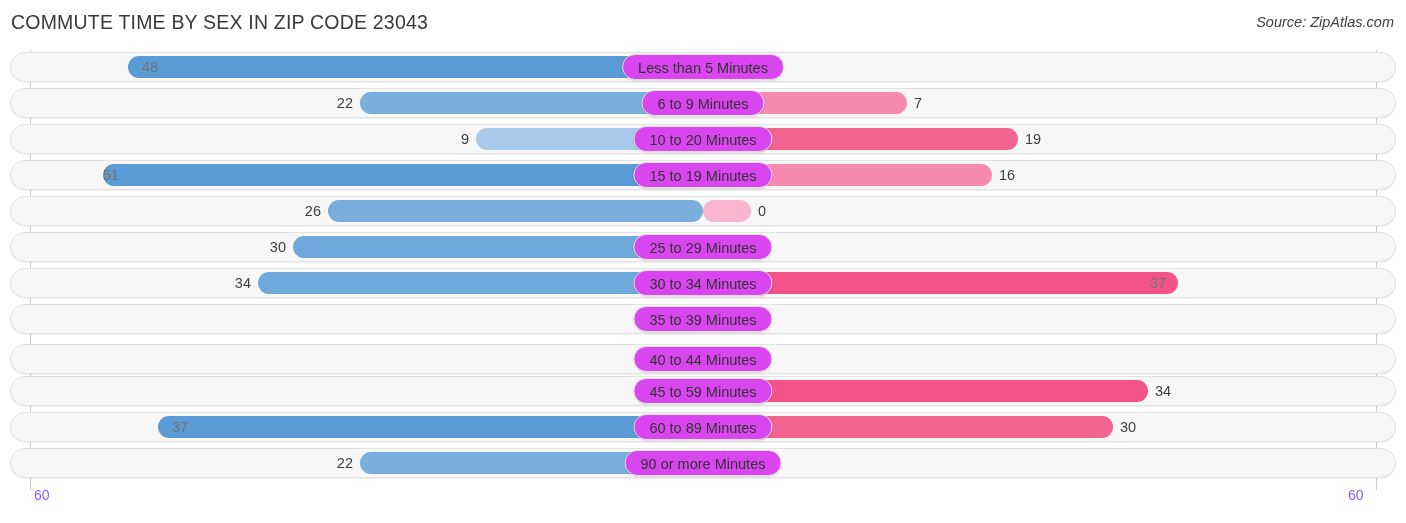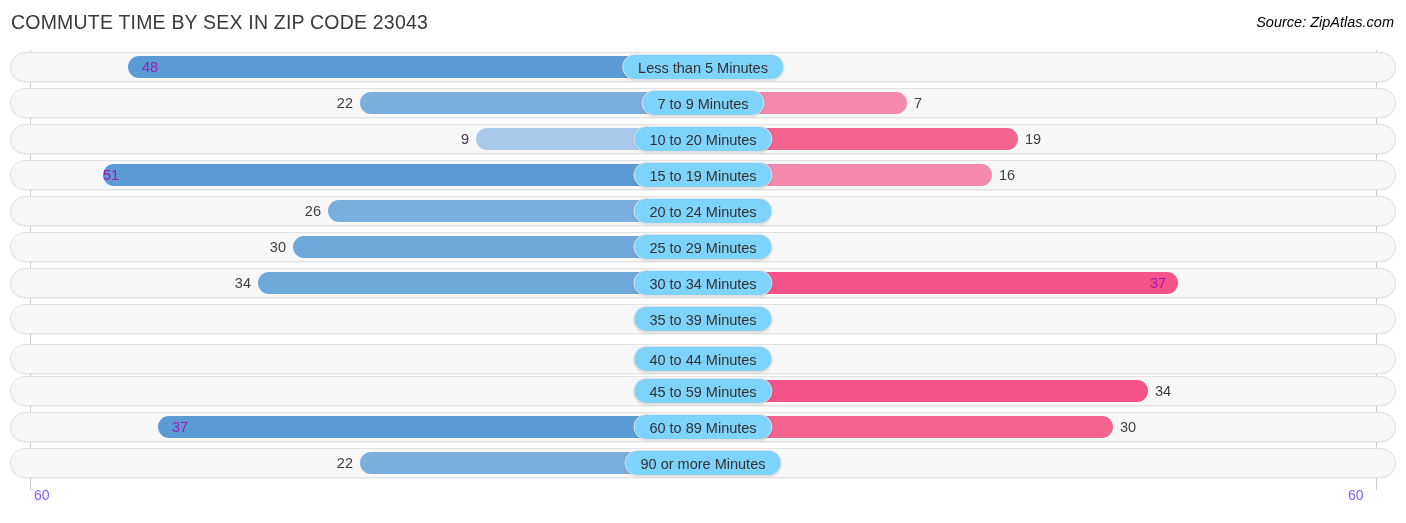--- a/index.html
+++ b/index.html
@@ -16,21 +16,21 @@
 
   
   .chart-title{
     position:absolute;left:11px;top:11px;
     font-size:19.5px;letter-spacing:.2px;
     color:#3a3a3a;white-space:nowrap;
   }
   .chart-source{
     position:absolute;right:12px;top:14px;
     font-size:14.5px;font-style:italic;
-    color:#000000;white-space:nowrap;
+    color:#404040;white-space:nowrap;
   }
 
   
   .plot{position:absolute;left:0;top:50px;width:1406px;height:434px;}
 
   
   .gridline{
     position:absolute;top:0;bottom:-6px;width:1px;
     background:#cfcfcf;
   }
@@ -59,29 +59,29 @@
   }
   .bar.male{right:693px;}
   .bar.female{left:693px;}
 
   
   .vlabel{
     position:absolute;top:0;height:30px;line-height:30px;
     font-size:14.5px;white-space:nowrap;
   }
   .vlabel.outside{color:#3f3f3f;}
-  .vlabel.inside{color:#a21caf;}
+  .vlabel.inside{color:#737373;}
   .vlabel.male.outside{text-align:right;}
   .vlabel.female.outside{text-align:left;}
 
   
   .pill{
     position:absolute;top:2px;height:26px;line-height:26px;
     left:50%;transform:translateX(-50%);
-    background:#7dd3fc;
+    background:#d946ef;
     border:1px solid #e0e0e0;
     border-radius:13px;
     padding:0 15px;
     font-size:14.5px;color:#333333;
     white-space:nowrap;
     box-shadow:0 1px 2px rgba(0,0,0,.10);
     box-sizing:border-box;
   }
 
   
@@ -121,21 +121,21 @@
         <div class="bar female" style="width: 48px; background: rgb(249, 182, 206);"></div>
         <div class="vlabel female outside" style="left: 748px;">0</div>
         <div class="pill">Less than 5 Minutes</div>
       </div>
       <div class="row" style="top: 38px;">
         <div class="track"></div>
         <div class="bar male" style="width: 343px; background: rgb(121, 174, 221);"></div>
         <div class="vlabel male outside" style="right: 1043px;">22</div>
         <div class="bar female" style="width: 204px; background: rgb(245, 137, 174);"></div>
         <div class="vlabel female outside" style="left: 904px;">7</div>
-        <div class="pill">7 to 9 Minutes</div>
+        <div class="pill">6 to 9 Minutes</div>
       </div>
       <div class="row" style="top: 74px;">
         <div class="track"></div>
         <div class="bar male" style="width: 227px; background: rgb(168, 201, 234);"></div>
         <div class="vlabel male outside" style="right: 927px;">9</div>
         <div class="bar female" style="width: 315px; background: rgb(242, 99, 143);"></div>
         <div class="vlabel female outside" style="left: 1015px;">19</div>
         <div class="pill">10 to 20 Minutes</div>
       </div>
       <div class="row" style="top: 110px;">
@@ -145,21 +145,20 @@
         <div class="bar female" style="width: 289px; background: rgb(245, 137, 174);"></div>
         <div class="vlabel female outside" style="left: 989px;">16</div>
         <div class="pill">15 to 19 Minutes</div>
       </div>
       <div class="row" style="top: 146px;">
         <div class="track"></div>
         <div class="bar male" style="width: 375px; background: rgb(121, 174, 221);"></div>
         <div class="vlabel male outside" style="right: 1075px;">26</div>
         <div class="bar female" style="width: 48px; background: rgb(249, 182, 206);"></div>
         <div class="vlabel female outside" style="left: 748px;">0</div>
-        <div class="pill">20 to 24 Minutes</div>
       </div>
       <div class="row" style="top: 182px;">
         <div class="track"></div>
         <div class="bar male" style="width: 410px; background: rgb(111, 168, 218);"></div>
         <div class="vlabel male outside" style="right: 1110px;">30</div>
         <div class="bar female" style="width: 48px; background: rgb(249, 182, 206);"></div>
         <div class="vlabel female outside" style="left: 748px;">0</div>
         <div class="pill">25 to 29 Minutes</div>
       </div>
       <div class="row" style="top: 218px;">

